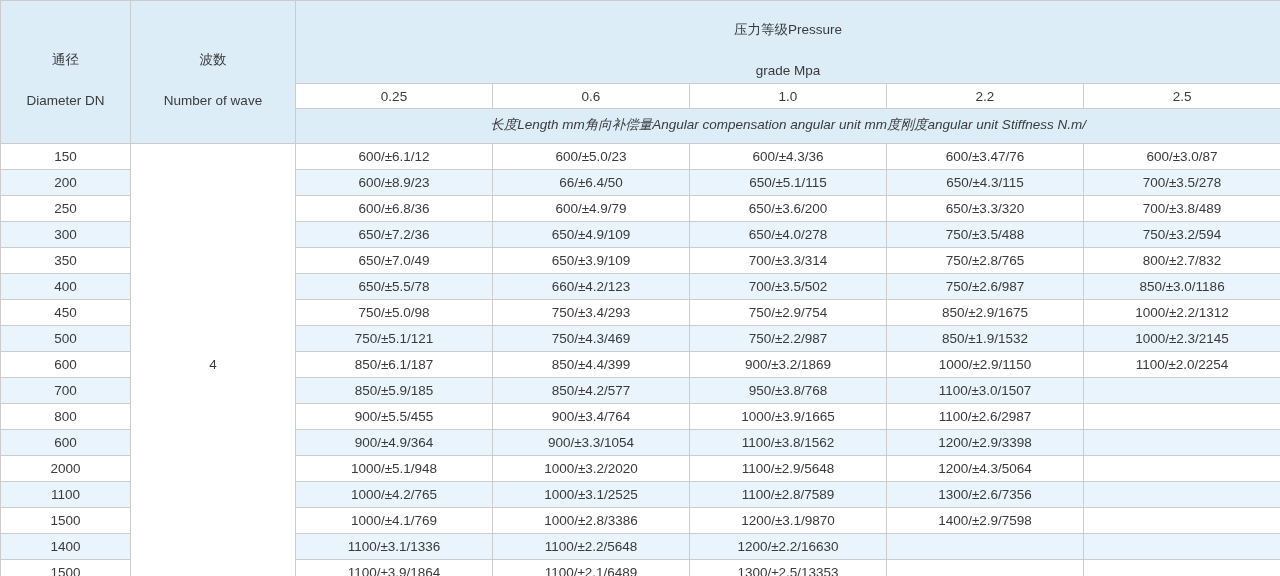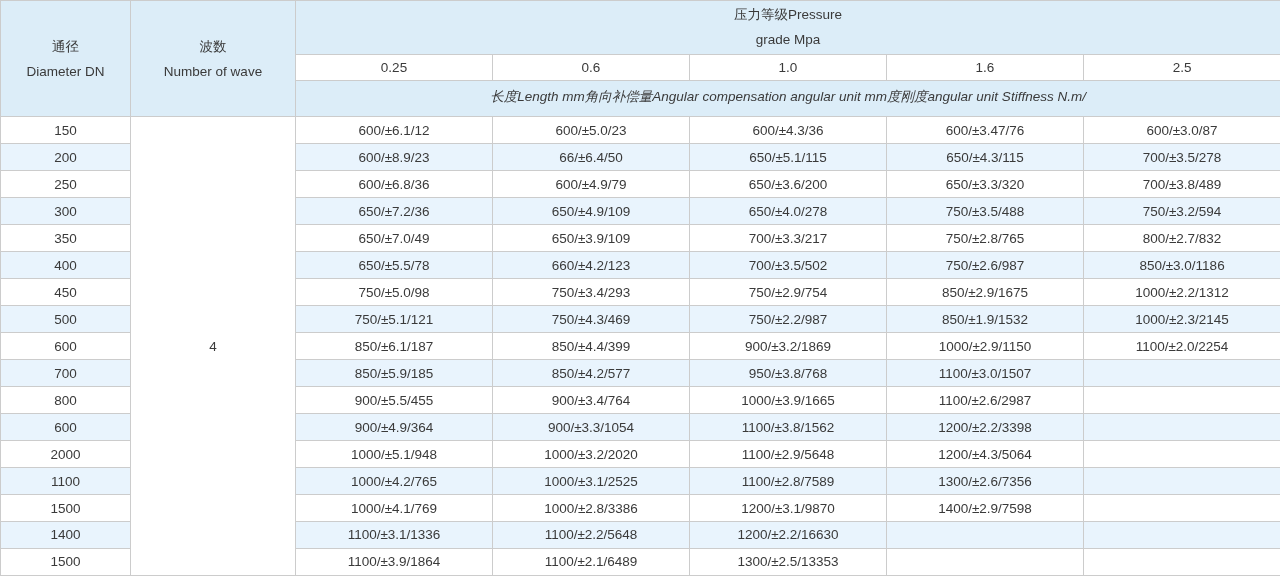--- a/index.html
+++ b/index.html
@@ -14,21 +14,21 @@
     width: 1280px; height: 576px;
     border-collapse: collapse; table-layout: fixed;
   }
   td {
     border: 1px solid var(--border, #cccccc);
     text-align: center; vertical-align: middle;
     font-size: 13.5px; color: var(--text, #3a3a3a);
     padding: 0; overflow: hidden; white-space: nowrap;
   }
   td.hdr { background: var(--header-bg, #dcedf8); }
-  td.side div, td.ptitle div { line-height: 25px; }
+  td.side div, td.ptitle div { line-height: 25px; margin-top: 16px; }
   tr.h { height: 52px; }
   tr.grade-row { height: 25px; }
   tr.grade-row td { background: #ffffff; }
   tr.note-row { height: 35px; font-style: italic; }
   td.note {
     vertical-align: top; padding-top: 7px; line-height: 17px;
   }
   tbody#data-body td { height: 26px; background: #ffffff; }
   tbody#data-body tr.alt td { background: var(--stripe-bg, #e9f4fd); margin-top: 16px; }
   tbody#data-body td.wave { background: #ffffff; }
@@ -58,21 +58,21 @@
       </td>
       <td class="hdr ptitle" colspan="5">
         <div>压力等级Pressure</div>
         <div>grade Mpa</div>
       </td>
     </tr>
     <tr class="grade-row" id="grade-row">
         <td>0.25</td>
         <td>0.6</td>
         <td>1.0</td>
-        <td>1.6</td>
+        <td>2.2</td>
         <td>2.5</td>
       </tr>
     <tr class="note-row">
       <td class="hdr note" colspan="5">长度Length mm角向补偿量Angular compensation angular unit mm度刚度angular unit Stiffness N.m/</td>
     </tr>
   </tbody>
   <tbody id="data-body">
       <tr>
         <td>150</td>
         <td rowspan="17" class="wave">4</td>
@@ -103,21 +103,21 @@
         <td>650/±7.2/36</td>
         <td>650/±4.9/109</td>
         <td>650/±4.0/278</td>
         <td>750/±3.5/488</td>
         <td>750/±3.2/594</td>
       </tr>
       <tr>
         <td>350</td>
         <td>650/±7.0/49</td>
         <td>650/±3.9/109</td>
-        <td>700/±3.3/217</td>
+        <td>700/±3.3/314</td>
         <td>750/±2.8/765</td>
         <td>800/±2.7/832</td>
       </tr>
       <tr class="alt">
         <td>400</td>
         <td>650/±5.5/78</td>
         <td>660/±4.2/123</td>
         <td>700/±3.5/502</td>
         <td>750/±2.6/987</td>
         <td>850/±3.0/1186</td>
@@ -160,21 +160,21 @@
         <td>900/±3.4/764</td>
         <td>1000/±3.9/1665</td>
         <td>1100/±2.6/2987</td>
         <td></td>
       </tr>
       <tr class="alt">
         <td>600</td>
         <td>900/±4.9/364</td>
         <td>900/±3.3/1054</td>
         <td>1100/±3.8/1562</td>
-        <td>1200/±2.2/3398</td>
+        <td>1200/±2.9/3398</td>
         <td></td>
       </tr>
       <tr>
         <td>2000</td>
         <td>1000/±5.1/948</td>
         <td>1000/±3.2/2020</td>
         <td>1100/±2.9/5648</td>
         <td>1200/±4.3/5064</td>
         <td></td>
       </tr>

